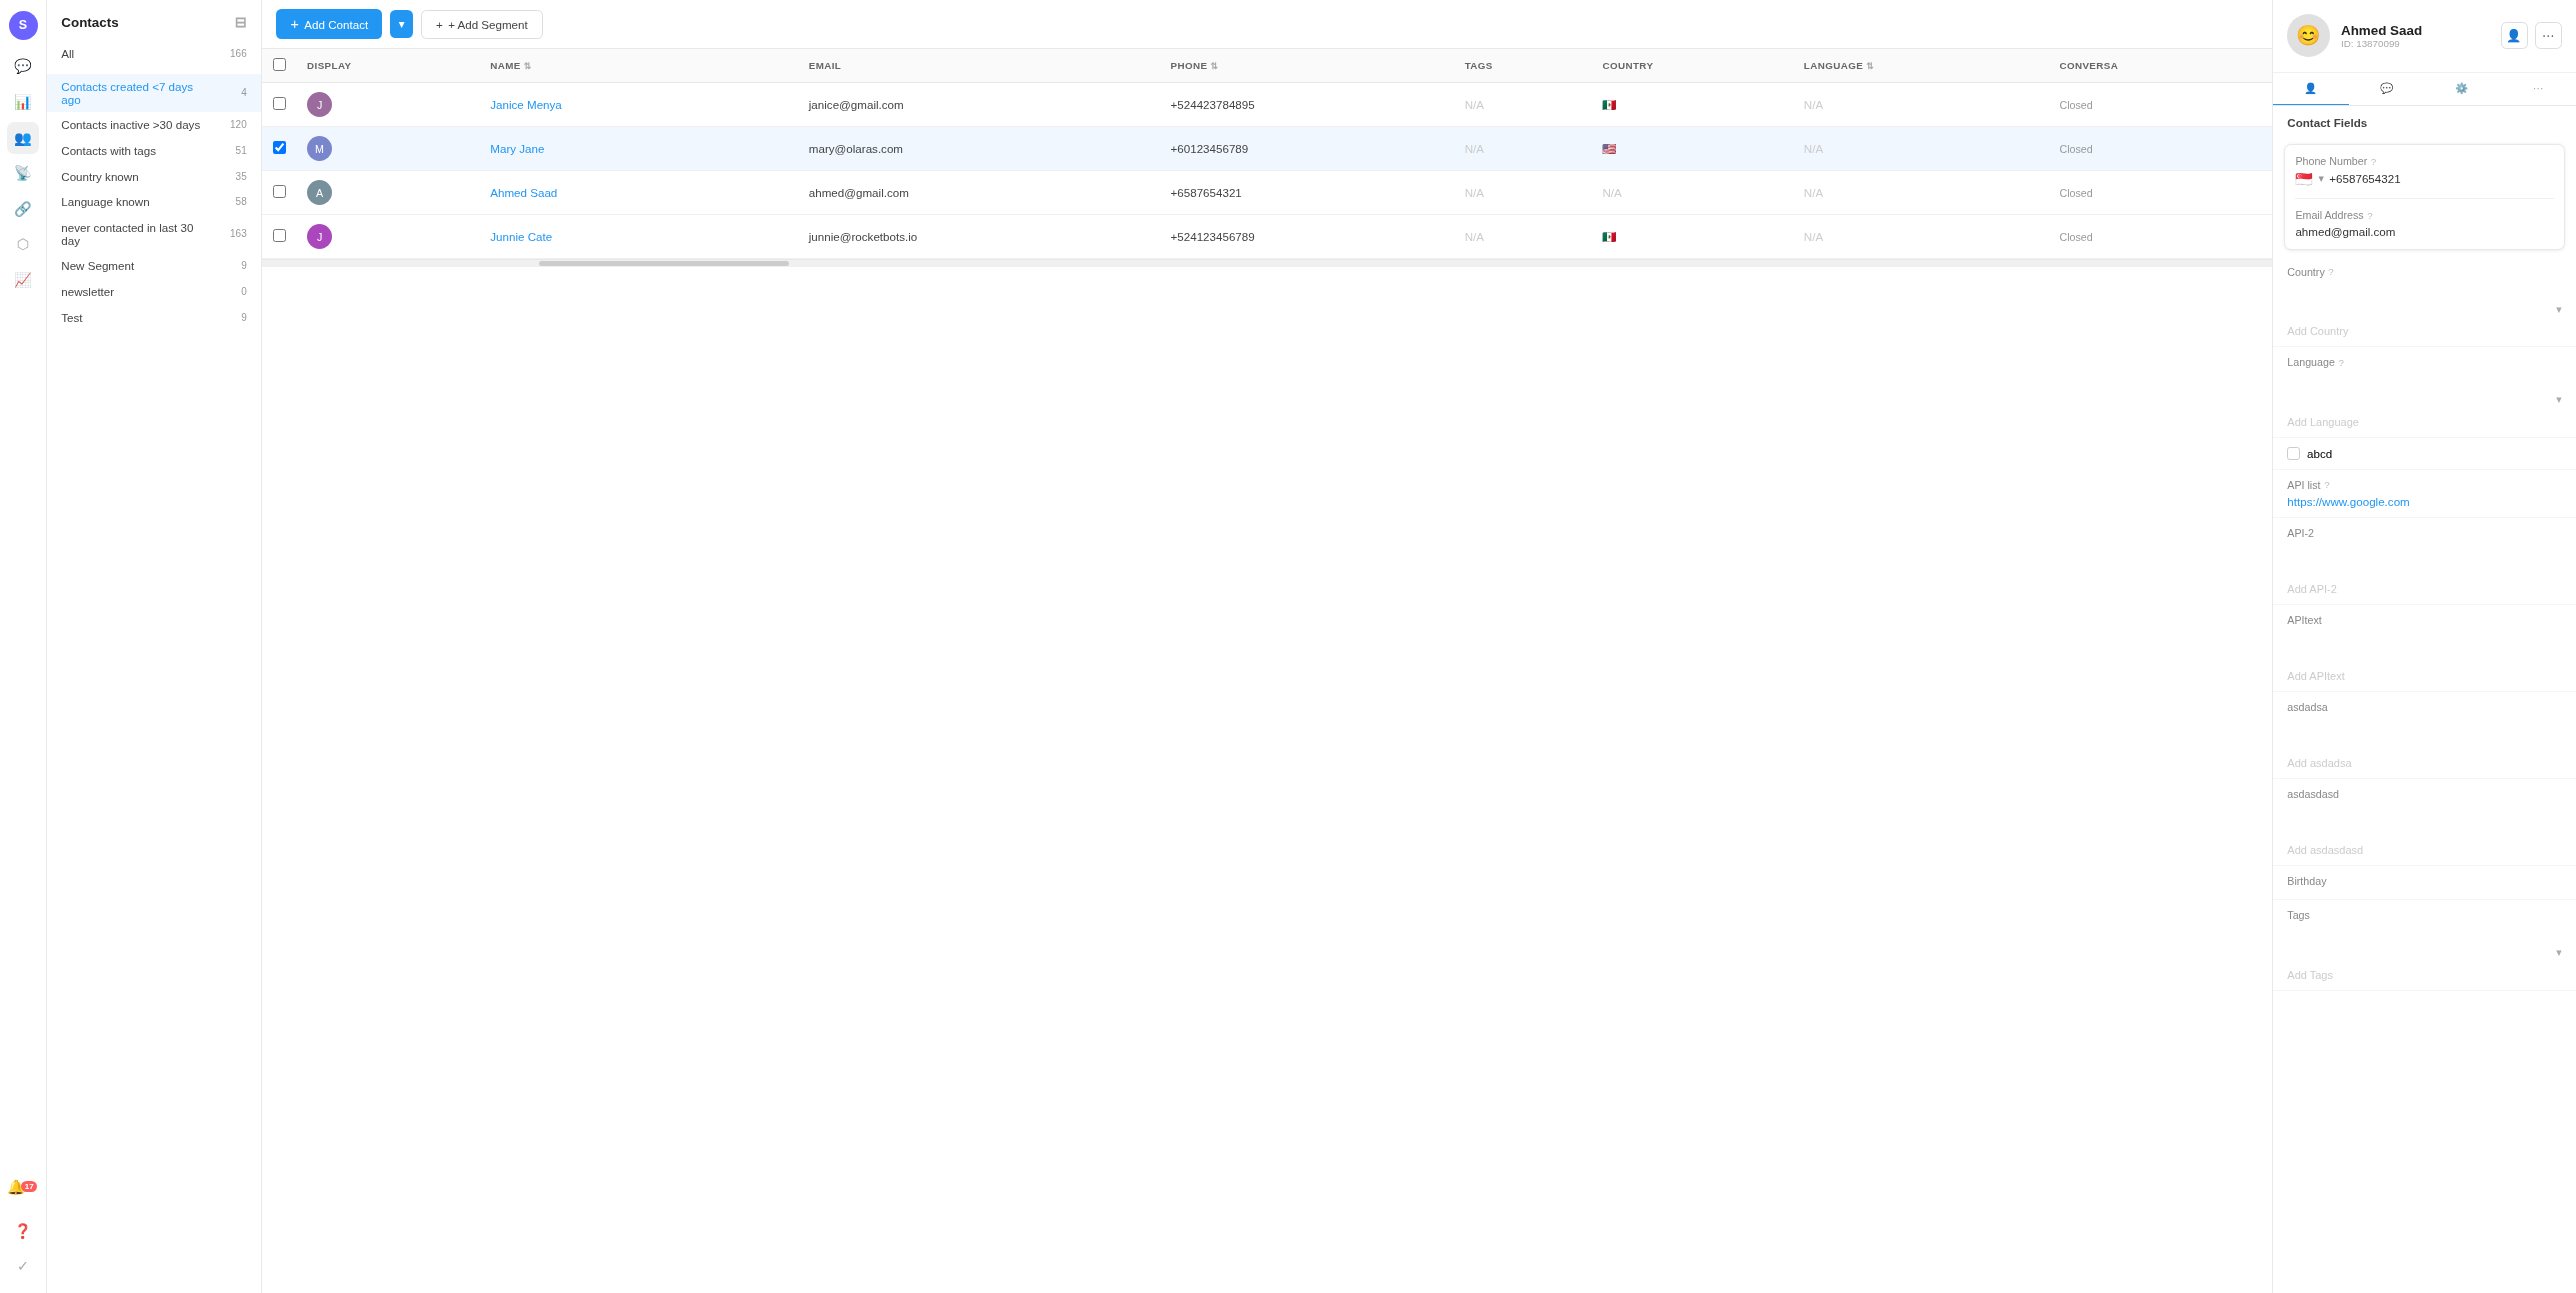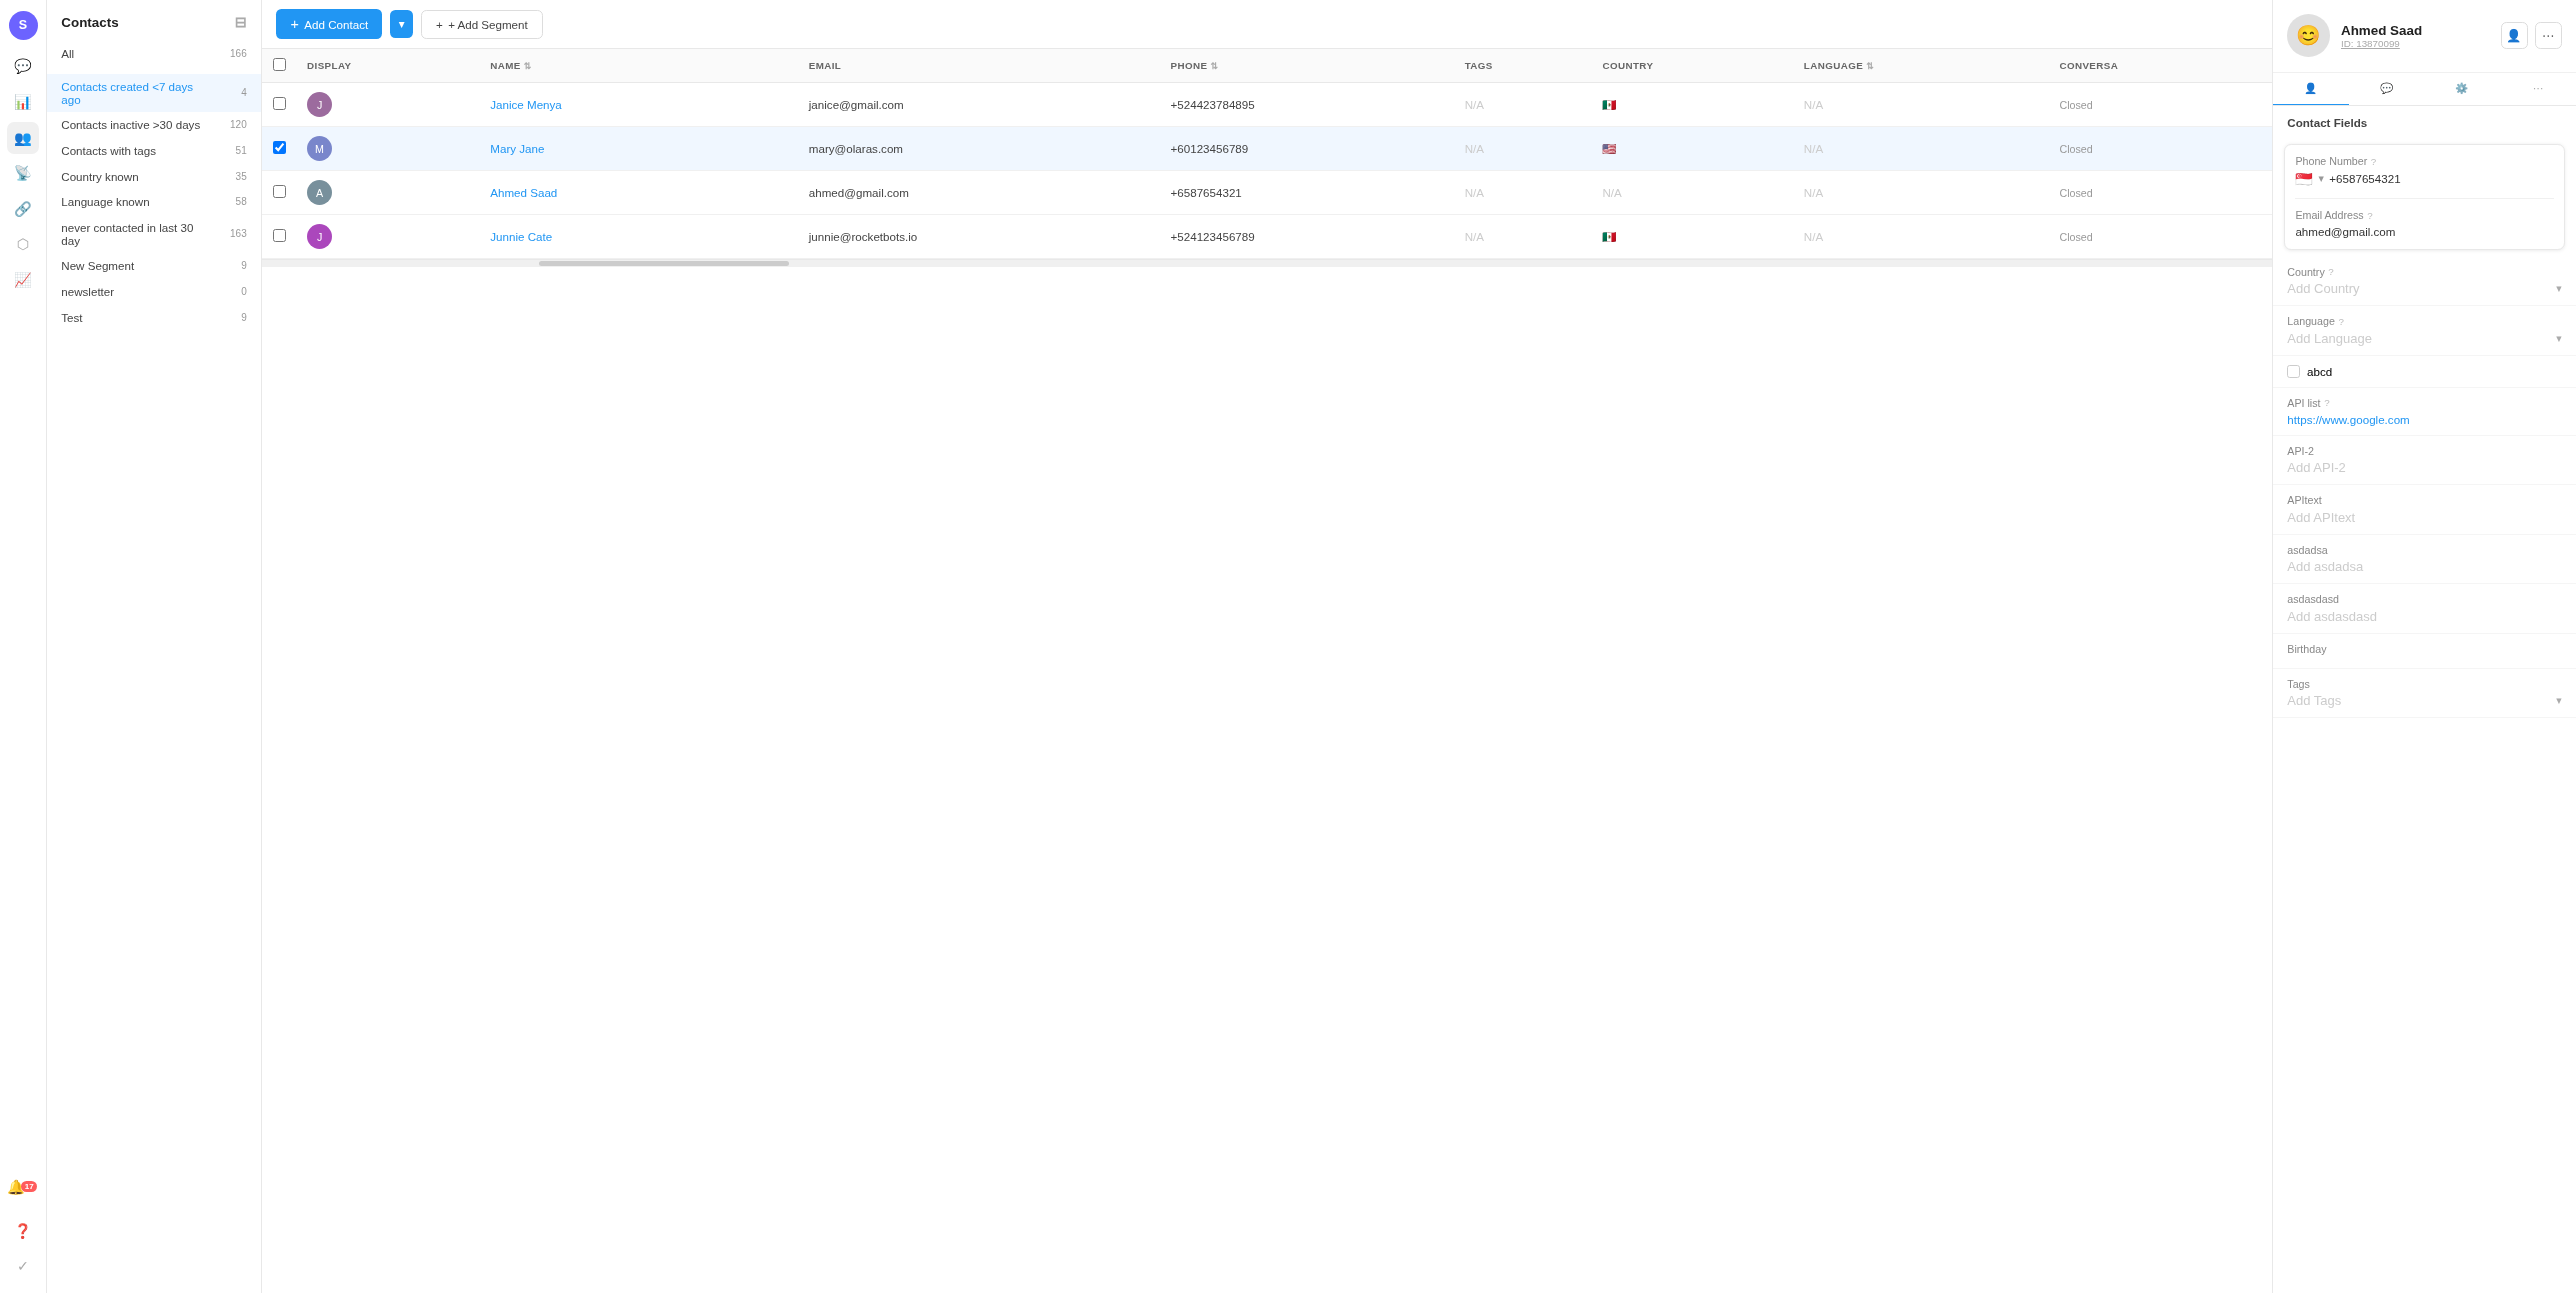--- a/index.html
+++ b/index.html
@@ -128,21 +128,21 @@
       align-items: center;
       gap: 10.7px;
       border-bottom: 0.9px solid #f0f0f0;
     }
     .panel-avatar {
       width: 43px; height: 43px; border-radius: 50%;
       background: #e0e0e0; display: flex; align-items: center;
       justify-content: center; font-size: 19.7px; flex-shrink: 0;
     }
     .panel-name { font-size: 13.4px; font-weight: 600; color: #222; }
-    .panel-id { font-size: 9.8px; color: #aaa; text-decoration: underline; }
+    .panel-id { font-size: 9.8px; color: #aaa; }
     .panel-actions { margin-left: auto; display: flex; gap: 7.2px; }
     .panel-action-btn {
       width: 27px; height: 27px; border-radius: 5.4px;
       border: 0.9px solid #ddd; background: #fff;
       display: flex; align-items: center; justify-content: center;
       cursor: pointer; color: #666; font-size: 12.5px;
     }
 
     
     .panel-tabs {
@@ -176,21 +176,21 @@
     .field-label .help { color: #bbb; font-size: 9.8px; cursor: pointer; }
     .field-value { font-size: 11.6px; color: #333; display: flex; align-items: center; gap: 5.4px; }
     .field-flag { font-size: 14.3px; }
 
     .field-row {
       padding: 9px 14.3px;
       border-bottom: 0.9px solid #f5f5f5;
     }
     .field-row .field-label { font-size: 10.7px; color: #888; margin-bottom: 3.6px; display: flex; align-items: center; gap: 3.6px; }
     .field-row .field-value { font-size: 11.6px; color: #333; }
-    .field-placeholder { color: #ccc; font-size: 13px; }
+    .field-placeholder { color: #ccc; font-size: 11px; margin-top: 44px; }
 
     .dropdown-field {
       display: flex; align-items: center; justify-content: space-between;
     }
     .chevron { color: #aaa; font-size: 10.7px; }
 
     .checkbox-row {
       display: flex; align-items: center; gap: 7.2px;
     }
     .checkbox-box {

